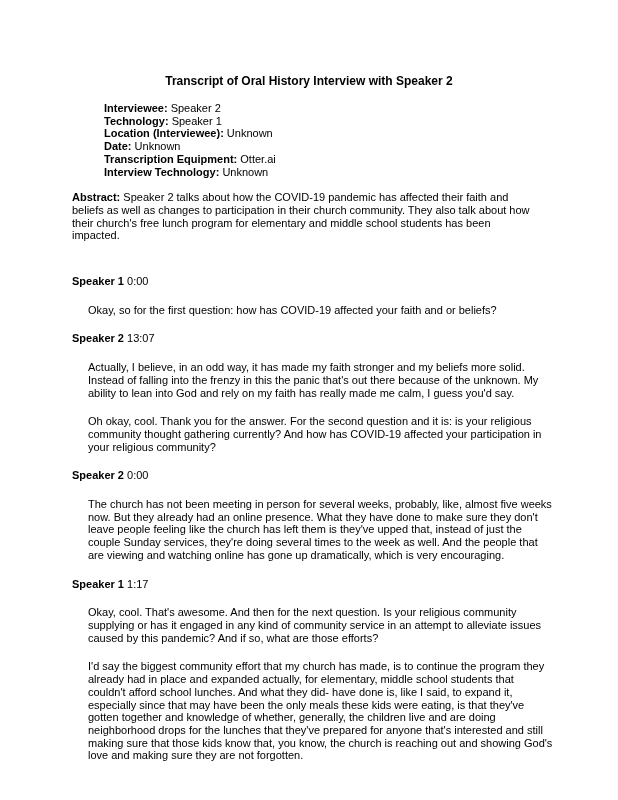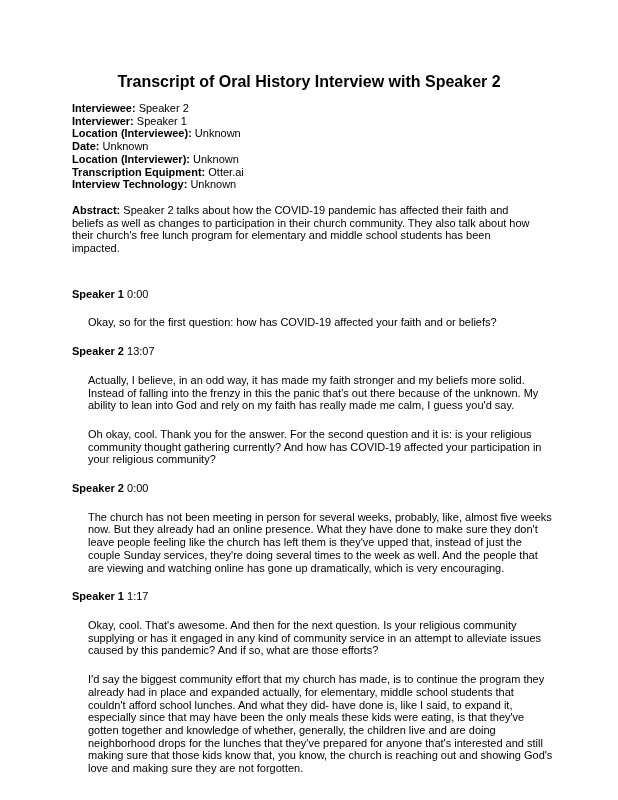--- a/index.html
+++ b/index.html
@@ -18,28 +18,29 @@
   }
   .page {
     box-sizing: border-box;
     width: 618px;
     height: 800px;
     padding: 72px 0 0 72px;
     background: #ffffff;
   }
   .title {
     width: 474px;
-    font-size: 16px;
+    font-size: 12px;
     font-weight: bold;
     line-height: 19px;
     text-align: center;
     margin: 0 0 11px 0;
   }
   .meta-row {
     white-space: pre;
+    margin-left: 32px;
   }
   .meta-label, .abstract-label, .speaker-name {
     font-weight: bold;
   }
   .abstract {
     margin-top: 13px;
     white-space: pre;
   }
   .abstract-text {
     white-space: pre;
@@ -60,24 +61,23 @@
 </style>
 </head>
 <body>
 
 <div class="page">
 
   <h1 class="title">Transcript of Oral History Interview with Speaker 2</h1>
 
   <div class="meta">
     <div class="meta-row"><span class="meta-label">Interviewee:</span> <span class="meta-value">Speaker 2</span></div>
-    <div class="meta-row"><span class="meta-label">Interviewer:</span> <span class="meta-value">Speaker 1</span></div>
+    <div class="meta-row"><span class="meta-label">Technology:</span> <span class="meta-value">Speaker 1</span></div>
     <div class="meta-row"><span class="meta-label">Location (Interviewee):</span> <span class="meta-value">Unknown</span></div>
     <div class="meta-row"><span class="meta-label">Date:</span> <span class="meta-value">Unknown</span></div>
-    <div class="meta-row"><span class="meta-label">Location (Interviewer):</span> <span class="meta-value">Unknown</span></div>
     <div class="meta-row"><span class="meta-label">Transcription Equipment:</span> <span class="meta-value">Otter.ai</span></div>
     <div class="meta-row"><span class="meta-label">Interview Technology:</span> <span class="meta-value">Unknown</span></div>
   </div>
 
   <div class="abstract"><span class="abstract-label">Abstract:</span> <span class="abstract-text">Speaker 2 talks about how the COVID-19 pandemic has affected their faith and
 beliefs as well as changes to participation in their church community. They also talk about how
 their church's free lunch program for elementary and middle school students has been
 impacted.</span></div>
 
   <div class="turns">

